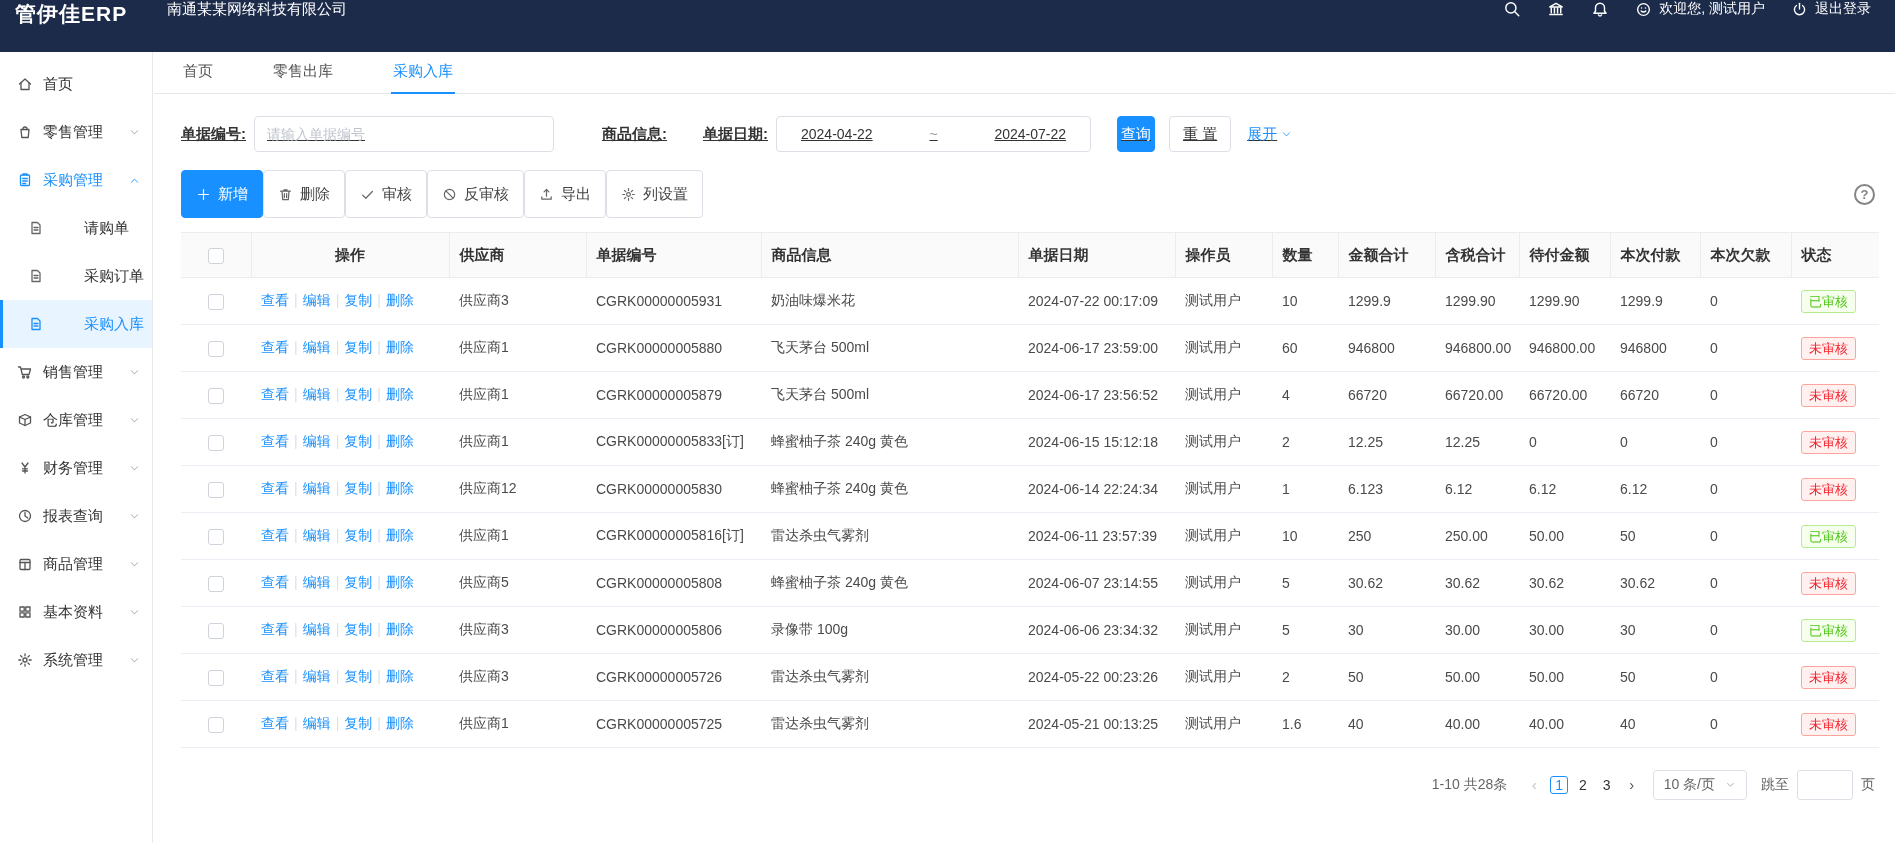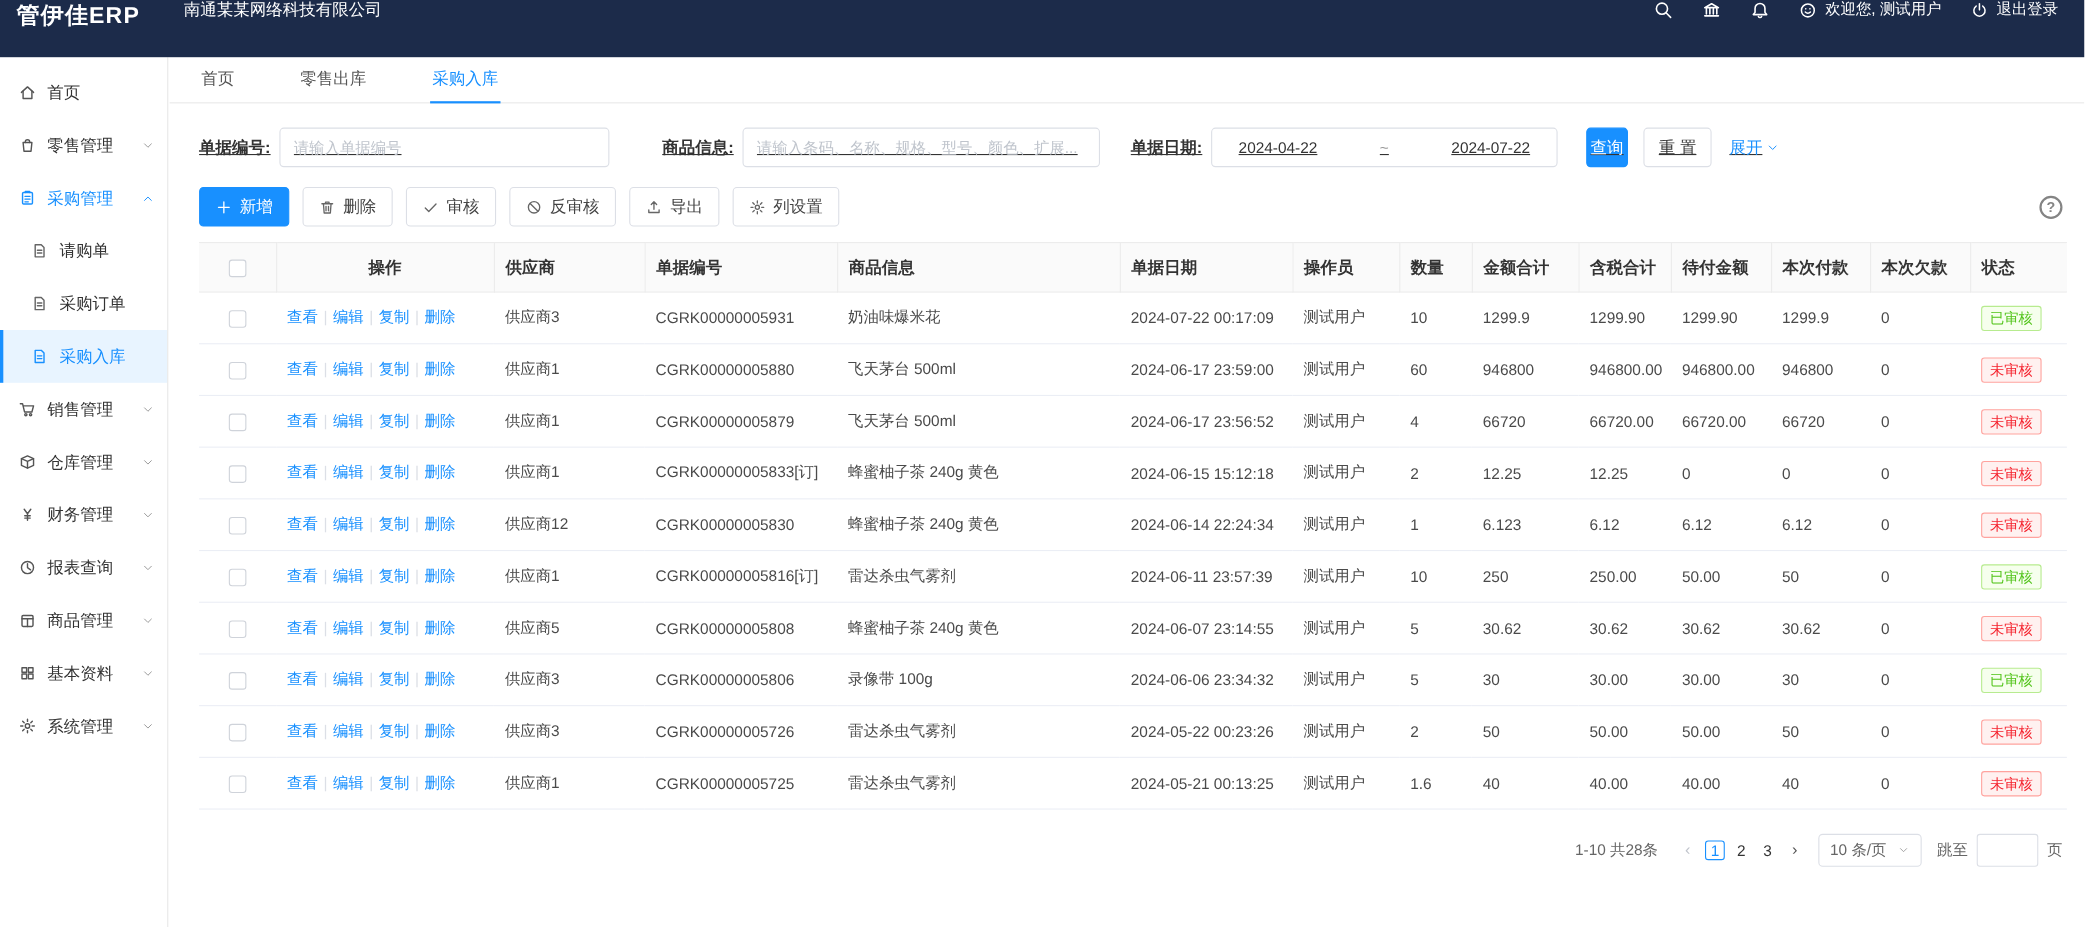--- a/index.html
+++ b/index.html
@@ -26,21 +26,21 @@
   .sidebar { position: absolute; top: 52px; left: 0; bottom: 0; width: 153px; background: #fff; border-right: 1px solid #e8e8e8; padding-top: 8px; overflow: hidden; }
   .side-item { height: 48px; display: flex; align-items: center; padding: 0 12px 0 17px; font-size: 15px; color: #333; cursor: pointer; }
   .side-item .s-label { margin-left: 10px; flex: 1; white-space: nowrap; }
   .side-item.active-parent { color: #1890ff; }
   .s-icon { width: 16px; height: 16px; flex: 0 0 16px; color: #555; }
   .active-parent .s-icon { color: #1890ff; }
   .s-icon svg, .caret svg { width: 100%; height: 100%; }
   .caret { width: 11px; height: 11px; color: #999; flex: 0 0 11px; }
   .active-parent .caret { color: #1890ff; }
   .caret.up svg { transform: rotate(180deg); }
-  .side-sub { height: 48px; display: flex; align-items: center; padding-left: 28px; font-size: 15px; color: #333; cursor: pointer; position: relative; }
+  .side-sub { height: 48px; display: flex; align-items: center; padding-left: 28px; font-size: 15px; color: #333; cursor: pointer; position: relative; gap: 30px; }
   .side-sub .s-label { margin-left: 10px; white-space: nowrap; }
   .side-sub .s-icon { color: #666; }
   .side-sub.selected { background: #e8f4ff; color: #1890ff; }
   .side-sub.selected .s-icon { color: #1890ff; }
   .side-sub.selected::before { content: ''; position: absolute; left: 0; top: 0; bottom: 0; width: 3px; background: #1890ff; }
 
   
   .main { position: absolute; top: 52px; left: 154px; right: 0; bottom: 0; background: #fff; overflow: hidden; }
   .tabbar { height: 42px; border-bottom: 1px solid #e8e8e8; display: flex; align-items: flex-end; padding-left: 27px; }
   .tab { margin-right: 56px; padding: 0 2px 12px; font-size: 15px; color: #555; cursor: pointer; position: relative; white-space: nowrap; }
@@ -57,21 +57,21 @@
   .g1 { margin-left: 48px; } .g2 { margin-left: 28px; }
   .date-range { width: 315px; height: 36px; border: 1px solid #dcdfe6; border-radius: 4px; display: flex; align-items: center; justify-content: space-between; padding: 0 24px; font-size: 14px; color: #333; cursor: pointer; }
   .date-sep { color: #999; }
   .btn-primary { height: 36px; background: #1890ff; color: #fff; border: 1px solid #1890ff; border-radius: 4px; padding: 0 3px; font-size: 15px; cursor: pointer; margin-left: 26px; white-space: nowrap; }
   .btn-plain { height: 36px; background: #fff; border: 1px solid #dcdfe6; border-radius: 4px; padding: 0 13px; font-size: 15px; color: #333; cursor: pointer; margin-left: 14px; white-space: nowrap; }
   .expand-link { color: #1890ff; font-size: 15px; margin-left: 16px; cursor: pointer; display: flex; align-items: center; gap: 4px; white-space: nowrap; }
   .expand-link .caret { color: #1890ff; }
 
   
   .toolbar { display: flex; align-items: center; padding: 18px 20px 0 27px; }
-  .tb-btn { height: 36px; display: inline-flex; align-items: center; gap: 7px; border: 1px solid #dcdfe6; background: #fff; border-radius: 4px; padding: 0 14px; font-size: 15px; color: #444; margin-right: 12px; cursor: pointer; white-space: nowrap; }
+  .tb-btn { height: 48px; display: inline-flex; align-items: center; gap: 7px; border: 1px solid #dcdfe6; background: #fff; border-radius: 4px; padding: 0 14px; font-size: 15px; color: #444; cursor: pointer; white-space: nowrap; }
   .tb-btn .icon { color: #666; }
   .tb-btn.primary { background: #1890ff; border-color: #1890ff; color: #fff; }
   .tb-btn.primary .icon { color: #fff; }
   .help { margin-left: auto; width: 21px; height: 21px; border-radius: 50%; border: 2px solid #848484; color: #848484; display: flex; align-items: center; justify-content: center; font-size: 13px; font-weight: bold; cursor: pointer; }
 
   
   .table-wrap { padding: 14px 20px 0 27px; }
   table { width: 100%; border-collapse: collapse; table-layout: fixed; }
   th { background: #fafafa; font-weight: bold; font-size: 15px; color: #333; height: 45px; text-align: left; padding: 0 10px; border-top: 1px solid #ececec; border-bottom: 1px solid #ececec; border-right: 1px solid #ececec; white-space: nowrap; overflow: hidden; margin-left: 16px; }
   th:last-child { border-right: none; }
@@ -321,21 +321,20 @@
   <div class="tabbar">
       <div class="tab">首页</div>
       <div class="tab">零售出库</div>
       <div class="tab active">采购入库</div>
     </div>
 
   <div class="filters">
     <span class="f-label">单据编号:</span>
     <input class="f-input in-billno" placeholder="请输入单据编号" style="">
     <span class="f-label g1">商品信息:</span>
-    <input class="f-input in-goods" placeholder="请输入条码、名称、规格、型号、颜色、扩展..." style="">
     <span class="f-label g2">单据日期:</span>
     <div class="date-range">
       <span>2024-04-22</span>
       <span class="date-sep">~</span>
       <span>2024-07-22</span>
     </div>
     <button class="btn-primary">查询</button>
     <button class="btn-plain">重 置</button>
     <span class="expand-link">
       <span>展开</span>

